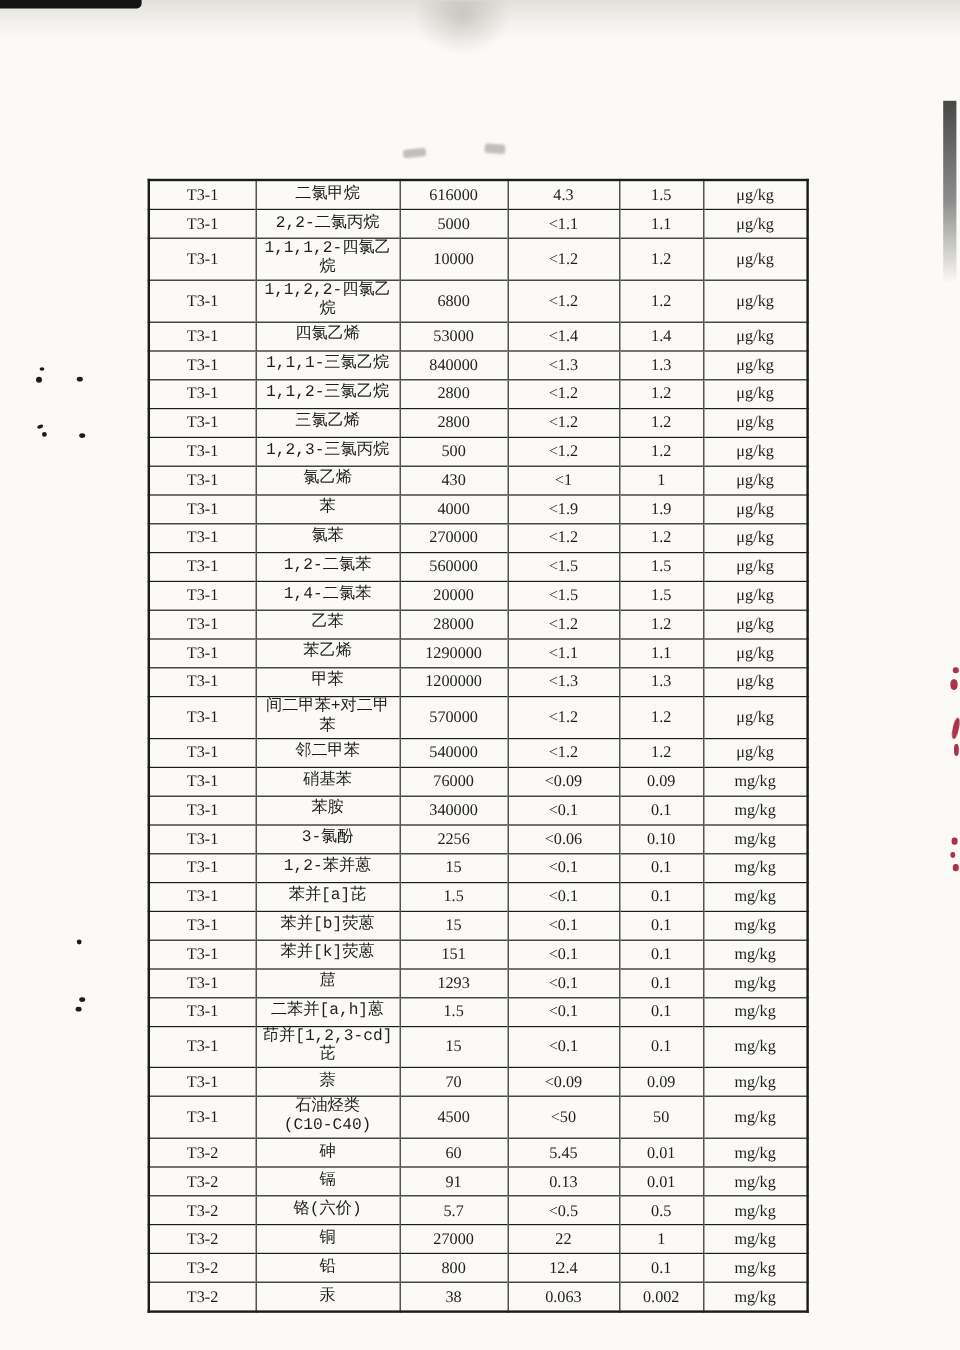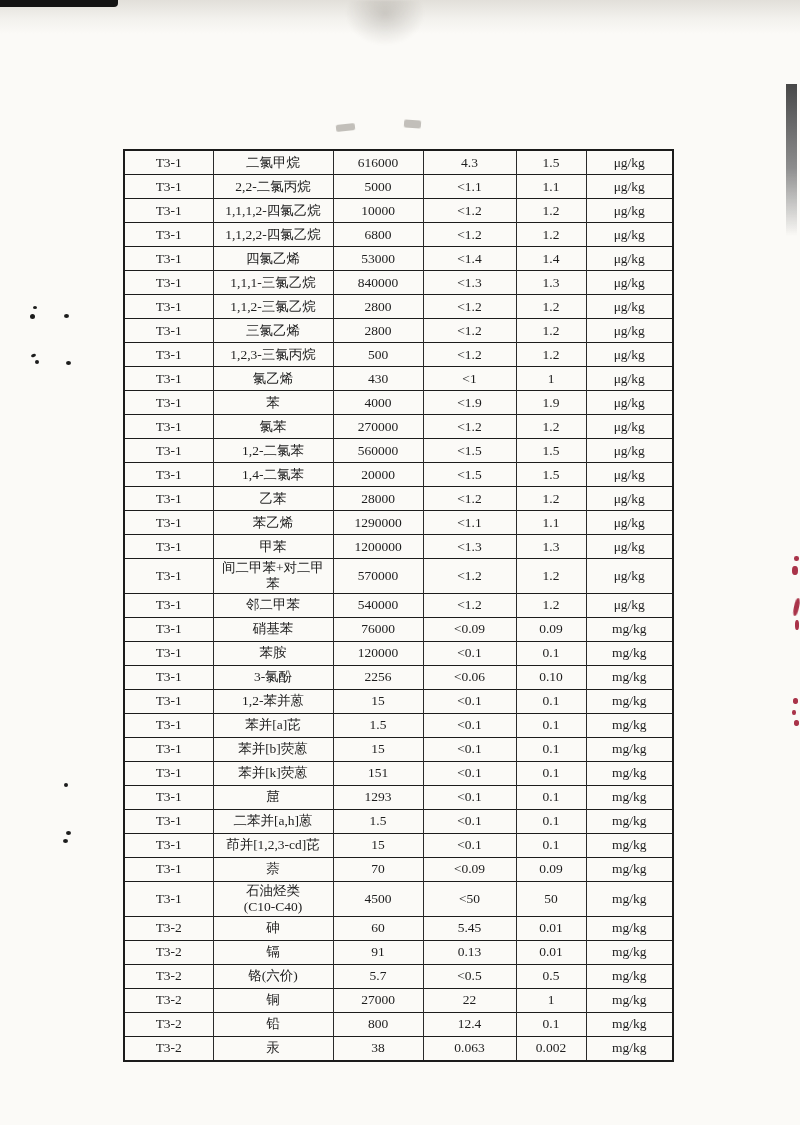--- a/index.html
+++ b/index.html
@@ -43,21 +43,21 @@
   table.results td{
     border-left:1px solid #2a2a2a;
     border-top:1.6px solid #1c1c1c;
     text-align:center;vertical-align:middle;
     font-size:13.5px;color:#1e1e1e;
     padding:1px 3px;line-height:1.18;
     height:21px;
     overflow:hidden;
   }
   table.results tr{height:23px;}
-  td.c-name{word-break:break-all;white-space:pre-line;}
+  td.c-name{word-break:break-all;white-space:pre-line;font-family:Liberation Mono, monospace;}
   .page-number{
     position:absolute;left:0;top:1004px;width:786px;
     text-align:right;font-size:12.5px;color:#0369a1;
     letter-spacing:1px;
     padding-left:40px;
   }
 </style>
 </head>
 <body>
 
@@ -255,21 +255,21 @@
       <td class="c-sample">T3-1</td>
       <td class="c-name">硝基苯</td>
       <td class="c-screen">76000</td>
       <td class="c-result">&lt;0.09</td>
       <td class="c-dl">0.09</td>
       <td class="c-unit">mg/kg</td>
     </tr>
         <tr>
       <td class="c-sample">T3-1</td>
       <td class="c-name">苯胺</td>
-      <td class="c-screen">120000</td>
+      <td class="c-screen">340000</td>
       <td class="c-result">&lt;0.1</td>
       <td class="c-dl">0.1</td>
       <td class="c-unit">mg/kg</td>
     </tr>
         <tr>
       <td class="c-sample">T3-1</td>
       <td class="c-name">3-氯酚</td>
       <td class="c-screen">2256</td>
       <td class="c-result">&lt;0.06</td>
       <td class="c-dl">0.10</td>

